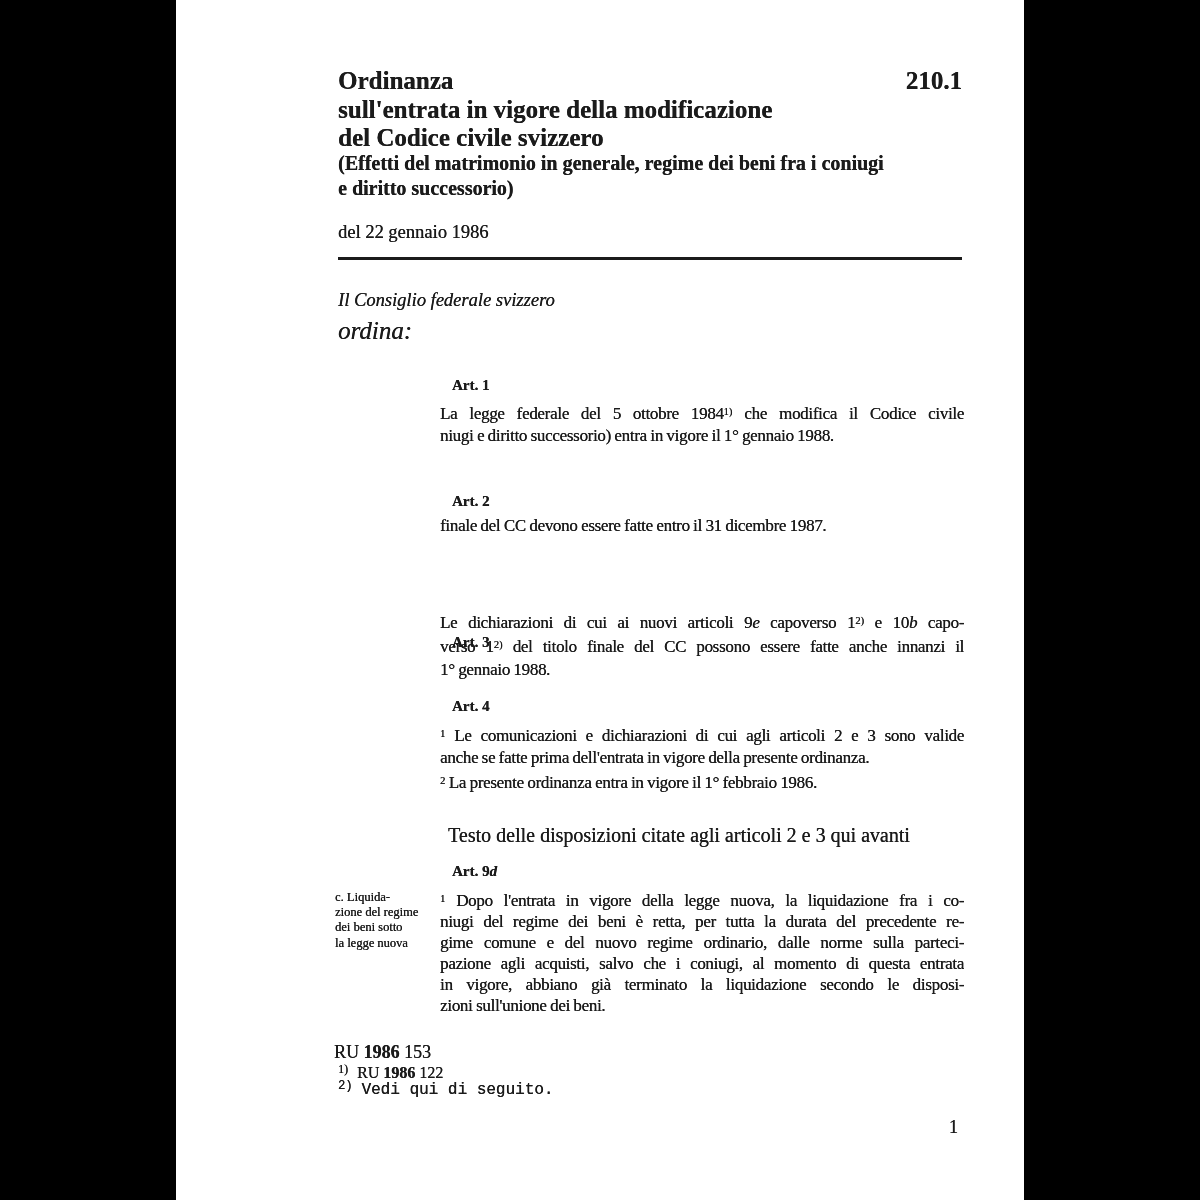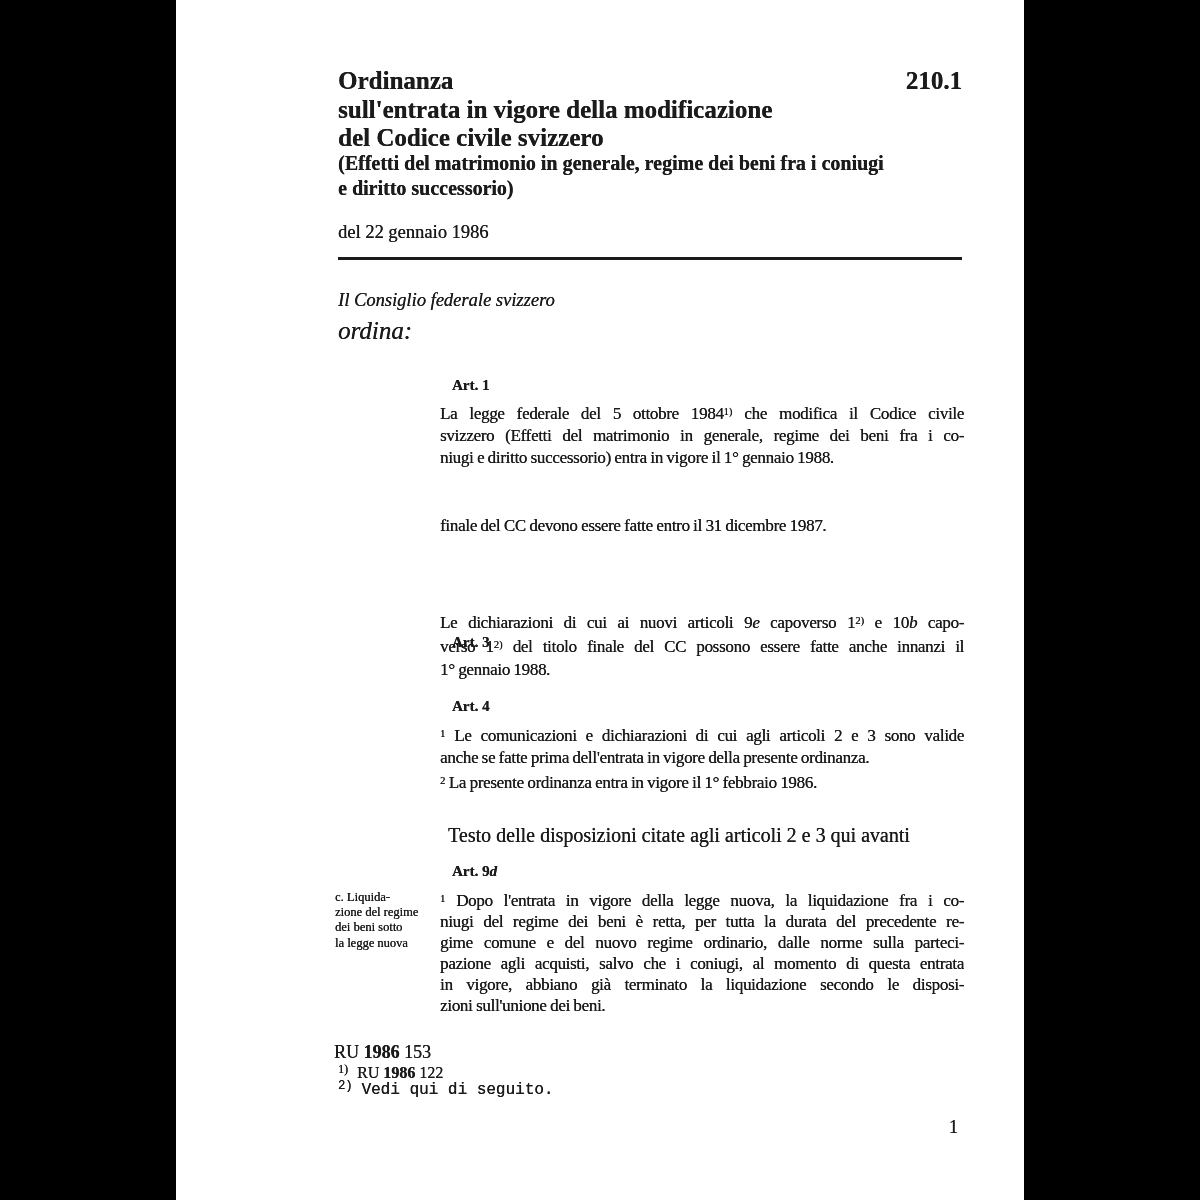--- a/index.html
+++ b/index.html
@@ -69,24 +69,24 @@
       </div>
     <div class="abs doc-date">del 22 gennaio 1986</div>
     <div class="abs rule"></div>
 
     <div class="abs preamble-1">Il Consiglio federale svizzero</div>
     <div class="abs preamble-2">ordina:</div>
 
     <div class="abs art-head h-art1">Art. 1</div>
     <div class="abs body-par p-art1">
         <div class="tline"><span>La legge federale del 5 ottobre 1984</span><span class="sup">1)</span><span> che modifica il Codice civile</span></div>
-        <div class="tline"><span>svizzero (Effetti del matrimonio in generale, regime dei beni fra i co-</span></div>
         <div class="tline last"><span>niugi e diritto successorio) entra in vigore il 1° gennaio 1988.</span></div>
       </div>
 
+    <div class="abs art-head h-art2">Art. 2</div>
     <div class="abs body-par p-art2">
         <div class="tline last"><span>finale del CC devono essere fatte entro il 31 dicembre 1987.</span></div>
       </div>
 
     <div class="abs art-head h-art3">Art. 3</div>
     <div class="abs body-par p-art3">
         <div class="tline"><span>Le dichiarazioni di cui ai nuovi articoli 9</span><span class="it">e</span><span> capoverso 1</span><span class="sup">2)</span><span> e 10</span><span class="it">b</span><span> capo-</span></div>
         <div class="tline"><span>verso 1</span><span class="sup">2)</span><span> del titolo finale del CC possono essere fatte anche innanzi il</span></div>
         <div class="tline last"><span>1° gennaio 1988.</span></div>
       </div>

